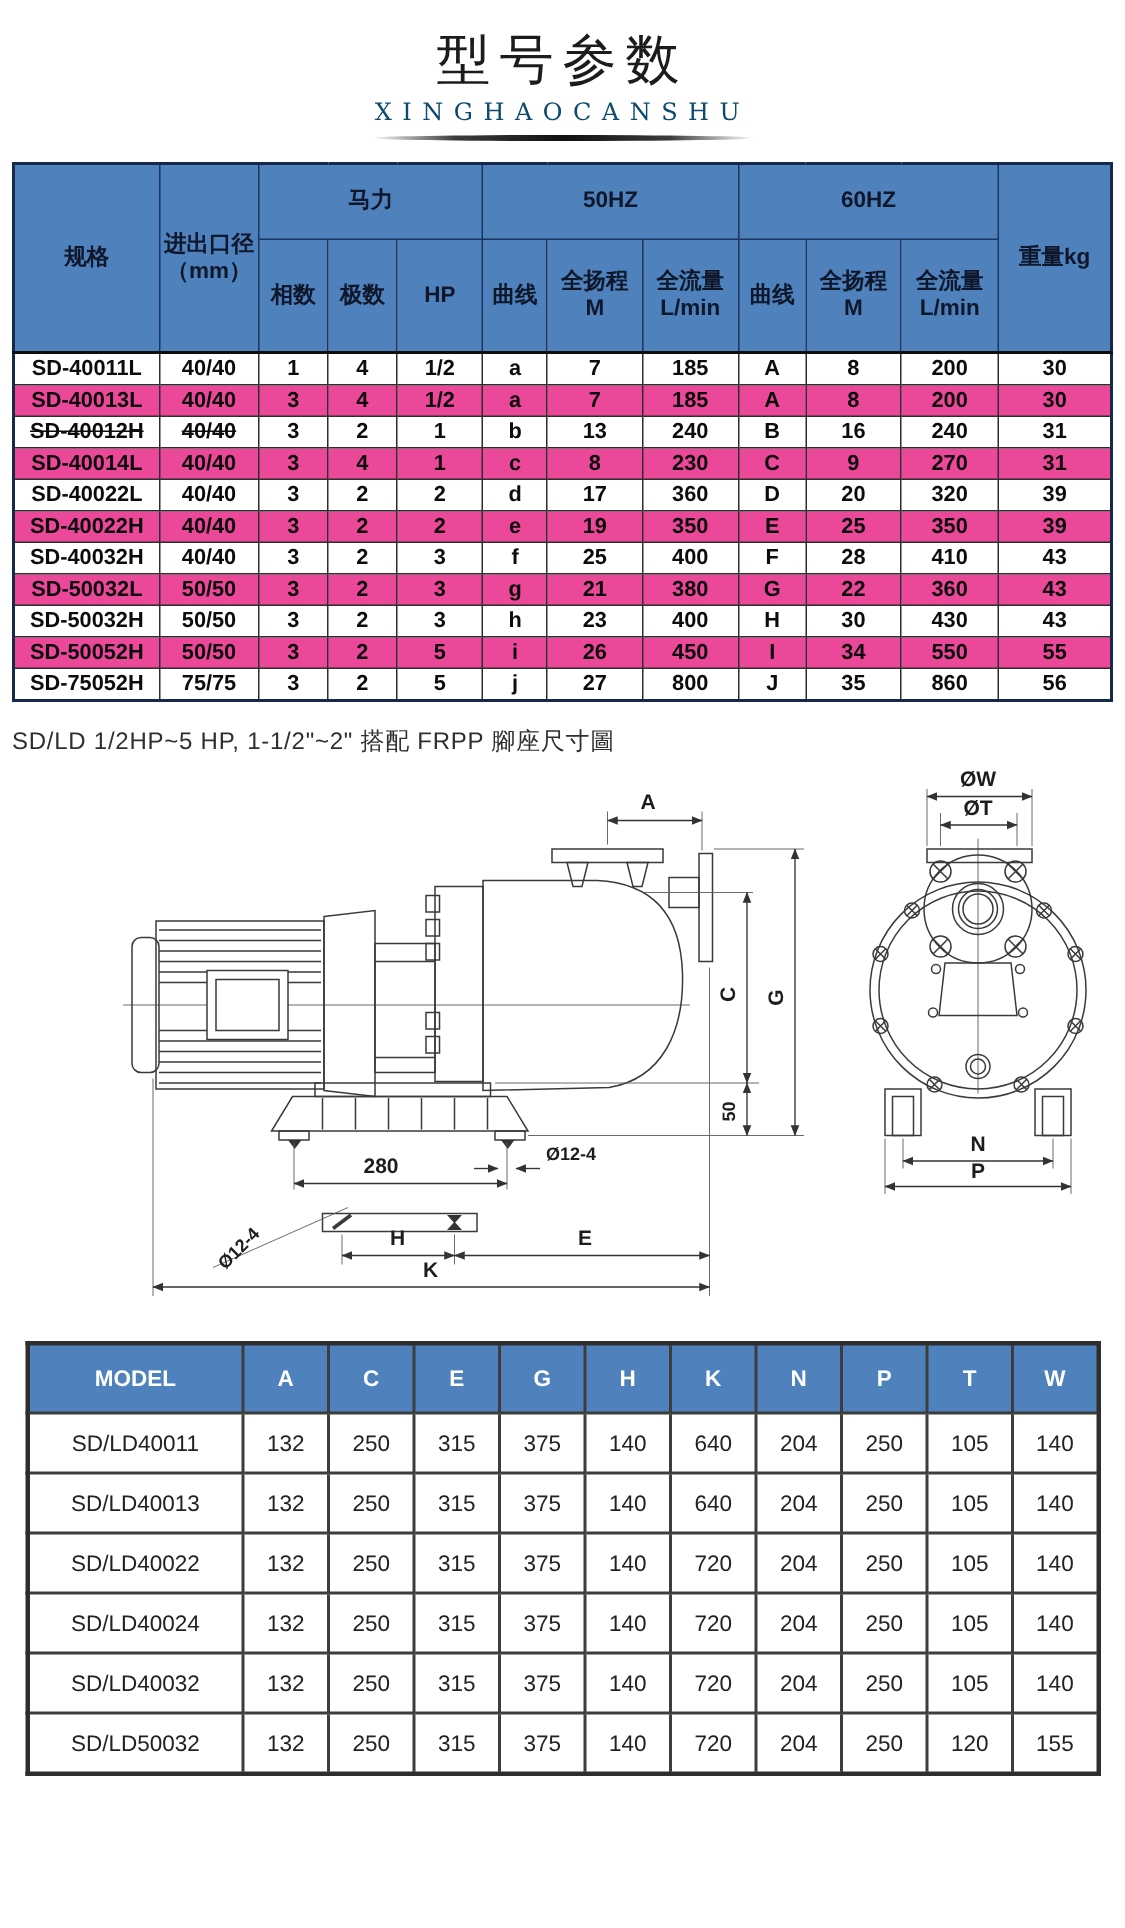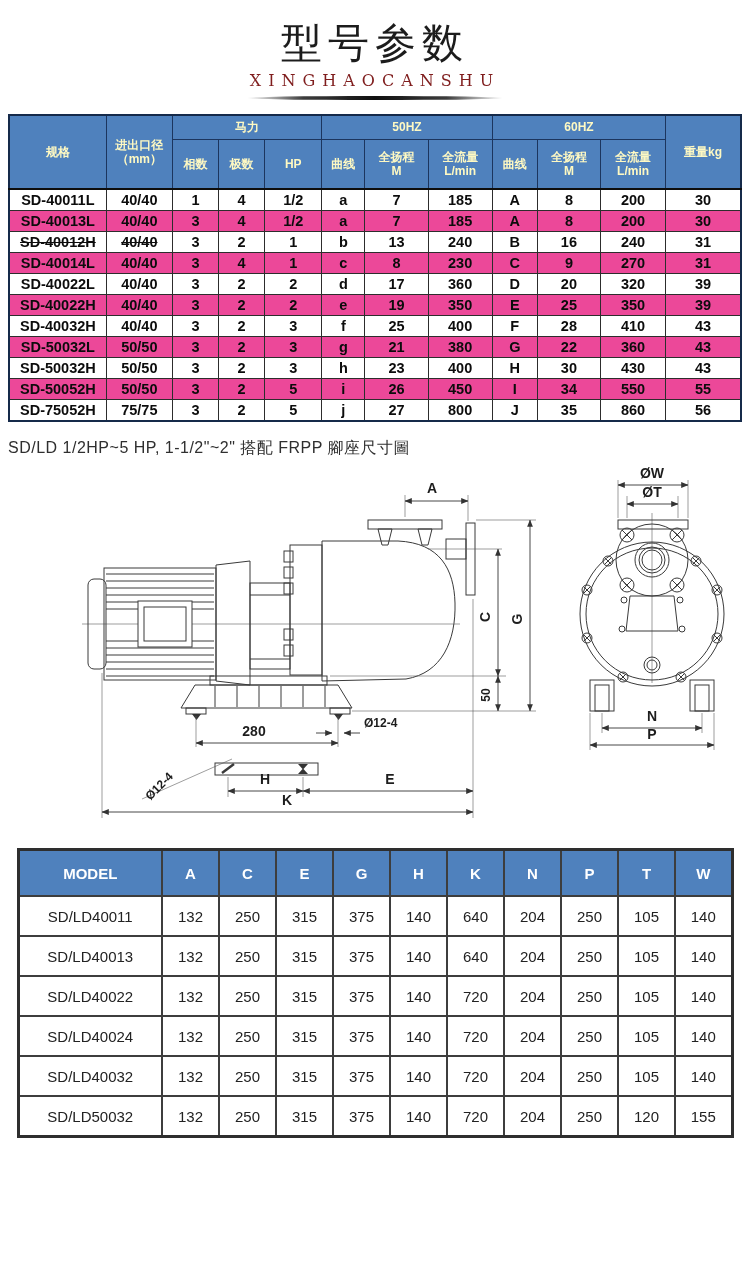--- a/index.html
+++ b/index.html
@@ -1,28 +1,28 @@
 <!DOCTYPE html>
 <html><head>
 <meta charset="utf-8">
 <style>
   html,body{margin:0;padding:0;background:#ffffff;}
   body{width:750px;min-height:1285px;font-family:"Liberation Sans",sans-serif;color:#111;}
 
   
   .title-block{text-align:center;padding-top:18px;}
-  .page-title{font-family:"DejaVu Serif",serif;font-size:41px;letter-spacing:6px;color:#1c1c1c;line-height:1.25;font-weight:500;}
-  .page-subtitle{font-family:"DejaVu Serif",serif;font-size:16px;letter-spacing:7px;color:#7f1d1d;margin-top:2px;}
+  .page-title{font-family:"DejaVu Serif",serif;font-size:36px;letter-spacing:6px;color:#1c1c1c;line-height:1.25;font-weight:500;}
+  .page-subtitle{font-family:"DejaVu Serif",serif;font-size:16px;letter-spacing:7px;color:#0c4a6e;margin-top:2px;}
   .title-divider{width:256px;height:4px;margin:6px auto 0;border-radius:50%;
     background:linear-gradient(90deg,rgba(0,0,0,0) 0%,#3c3c3c 22%,#101010 50%,#3c3c3c 78%,rgba(0,0,0,0) 100%);}
 
   
   table{border-collapse:collapse;}
   .spec{width:734px;margin:14px auto 0;table-layout:fixed;border:2px solid #152a4a;}
-  .spec th{background:#4f81bd;color:#fef9c3;border:1px solid #1c355e;font-size:12px;font-weight:bold;padding:1px 0;line-height:1.22;}
+  .spec th{background:#4f81bd;color:#0f172a;border:1px solid #1c355e;font-size:15px;font-weight:bold;padding:14px 0;line-height:1.22;}
   .spec thead tr:first-child th{height:21px;}
   .spec thead tr:last-child th{height:46px;}
   .spec th .l{display:block;}
   .spec tbody{border-top:2px solid #0e0e0e;}
   .spec td{border:1px solid #2d2d2d;text-align:center;font-weight:bold;font-size:14.5px;height:20px;padding:0;color:#0c0c0c;background:#fff;}
   .spec tr.alt td{background:#ec4899;}
   .spec td.struck{text-decoration:line-through;margin-top:33px;}
 
   
   .drawing-caption{margin:16px 0 0 8px;font-size:16px;color:#2f2f2f;letter-spacing:.5px;}

